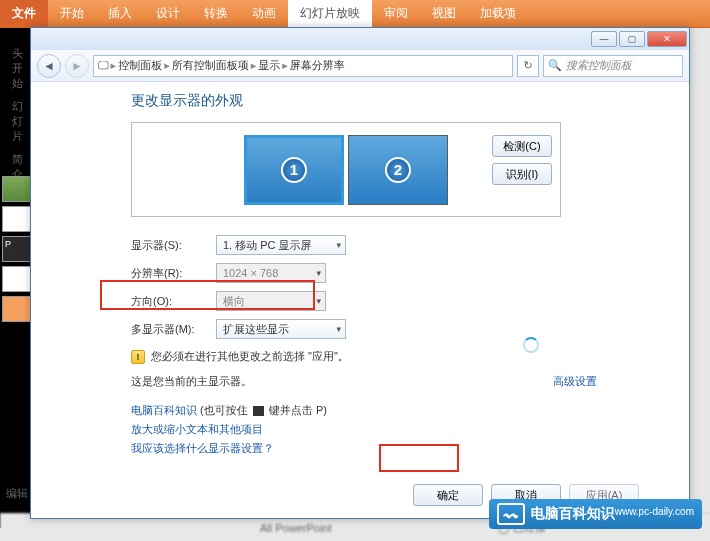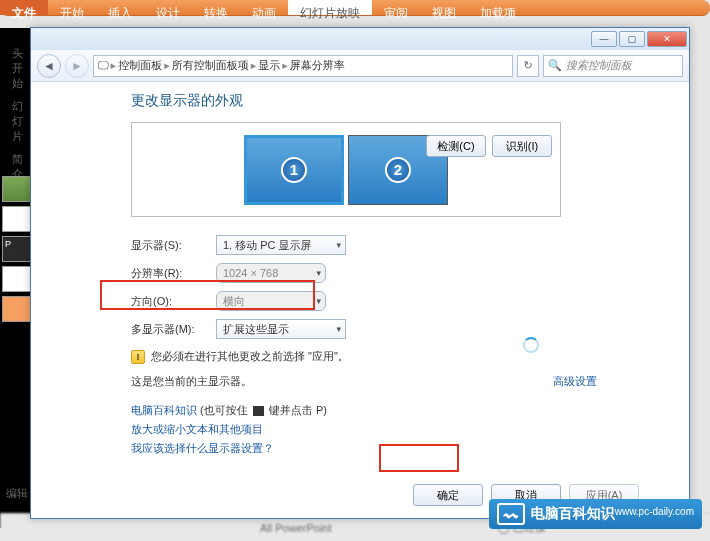--- a/index.html
+++ b/index.html
@@ -1,19 +1,19 @@
 <!DOCTYPE html>
 <html><head>
   <meta charset="utf-8">
   <style>
     * { margin: 0; padding: 0; box-sizing: border-box; font-family: "Microsoft YaHei", "SimSun", sans-serif; }
     body { width: 710px; height: 541px; background: #e6e6e6; position: relative; overflow: hidden; }
     
     
-    .ppt-ribbon { position: absolute; top: 0; left: 0; right: 0; height: 16px; background: linear-gradient(#f5a05f, #e67e35); border-bottom: 1px solid #c8662a; display: flex; border-radius: 9px; }
+    .ppt-ribbon { position: absolute; top: 0; left: 0; right: 0; height: 28px; background: linear-gradient(#f5a05f, #e67e35); border-bottom: 1px solid #c8662a; display: flex; }
     .ppt-tab { padding: 5px 12px; font-size: 12px; color: #fff; }
     .ppt-tab.file { background: #d9632a; font-weight: bold; }
     .ppt-tab.active { background: #fff; color: #555; }
     .ppt-sub { position: absolute; top: 28px; left: 0; width: 40px; height: 500px; background: #000000; border-right: 6px solid #a21caf; padding: 10px; font-size: 11px; color: #666; }
     .ppt-side-label { writing-mode: horizontal-tb; font-size: 11px; margin: 8px 2px; }
     .ppt-thumbs { position: absolute; left: 2px; top: 148px; width: 38px; }
     .thumb { width: 34px; height: 26px; border: 1px solid #999; margin-bottom: 4px; background: #fff; }
     .thumb.green { background: linear-gradient(#7da858, #5c8a3a); }
     .thumb.dark { background: #2a2a2a; color: #fff; font-size: 9px; padding: 2px; }
     .thumb.orng { background: #f5a05f; }
@@ -35,30 +35,30 @@
 
     .content { position: absolute; top: 54px; left: 0; right: 0; bottom: 0; background: #fff; padding: 10px 32px 10px 100px; font-size: 12px; color: #333; overflow: hidden; }
     
     .heading { font-size: 14px; color: #1a5a8a; margin-bottom: 12px; }
 
     .monitor-preview { width: 430px; height: 95px; border: 1px solid #bbb; background: #fff; display: flex; align-items: center; justify-content: center; gap: 4px; position: relative; margin-bottom: 18px; }
     .monitor { width: 100px; height: 70px; background: #fff; border: 1px solid #666; display: flex; align-items: center; justify-content: center; position: relative; }
     .monitor.m1 { border: 3px solid #3598db; background: linear-gradient(#5fa8dd, #2a7ec4); }
     .monitor.m2 { background: linear-gradient(#5fa8dd, #2a7ec4); border: 1px solid #5a5a5a; }
     .monitor .num { position: absolute; width: 26px; height: 26px; background: radial-gradient(#4a9ad8, #1858a0); border: 2px solid #fff; border-radius: 50%; display: flex; align-items: center; justify-content: center; color: #fff; font-weight: bold; font-size: 15px; }
-    .side-btns { position: absolute; right: 8px; top: 12px; display: flex; flex-direction: row; gap: 6px; }
+    .side-btns { position: absolute; right: 8px; top: 12px; display: flex; flex-direction: column; gap: 6px; }
     .btn { min-width: 60px; height: 22px; background: linear-gradient(#fafcff,#e5ecf5); border: 1px solid #9bb0c8; border-radius: 3px; font-size: 11px; padding: 0 8px; display: inline-flex; align-items: center; justify-content: center; }
     .btn.main { min-width: 70px; margin-top: 32px; }
 
     .form-row { display: flex; align-items: center; margin-bottom: 8px; gap: 10px; }
     .form-label { width: 75px; font-size: 11px; }
     .combo { min-width: 110px; height: 20px; border: 1px solid #a8b8cc; background: linear-gradient(#fff,#eef3f9); font-size: 11px; padding: 0 18px 0 6px; display: inline-flex; align-items: center; position: relative; }
     .combo::after { content: "▾"; position: absolute; right: 4px; font-size: 9px; color: #555; }
     .combo.wide { min-width: 130px; }
-    .combo.disabled { background: #f0f0f0; color: #888; border-radius: 6px; }
+    .combo.disabled { background: #f0f0f0; color: #888; }
     
     .highlight-box { position: absolute; border: 2px solid #e03020; pointer-events: none; }
     .hl1 { left: 100px; top: 280px; width: 215px; height: 30px; }
     .hl2 { left: 379px; top: 444px; width: 80px; height: 28px; }
     
     .warn-row { display: flex; align-items: center; gap: 6px; margin: 10px 0 10px 0; font-size: 11px; }
     .warn-icon { width: 14px; height: 14px; background: linear-gradient(#ffe070,#f5c330); border: 1px solid #cda020; display: flex; align-items: center; justify-content: center; font-size: 9px; color: #333; font-weight: bold; border-radius: 2px; }
     
     .info-line { font-size: 11px; margin: 8px 0; }
     .adv-link { color: #1a5aa8; font-size: 11px; float: right; margin-right: 60px; cursor: pointer; }

